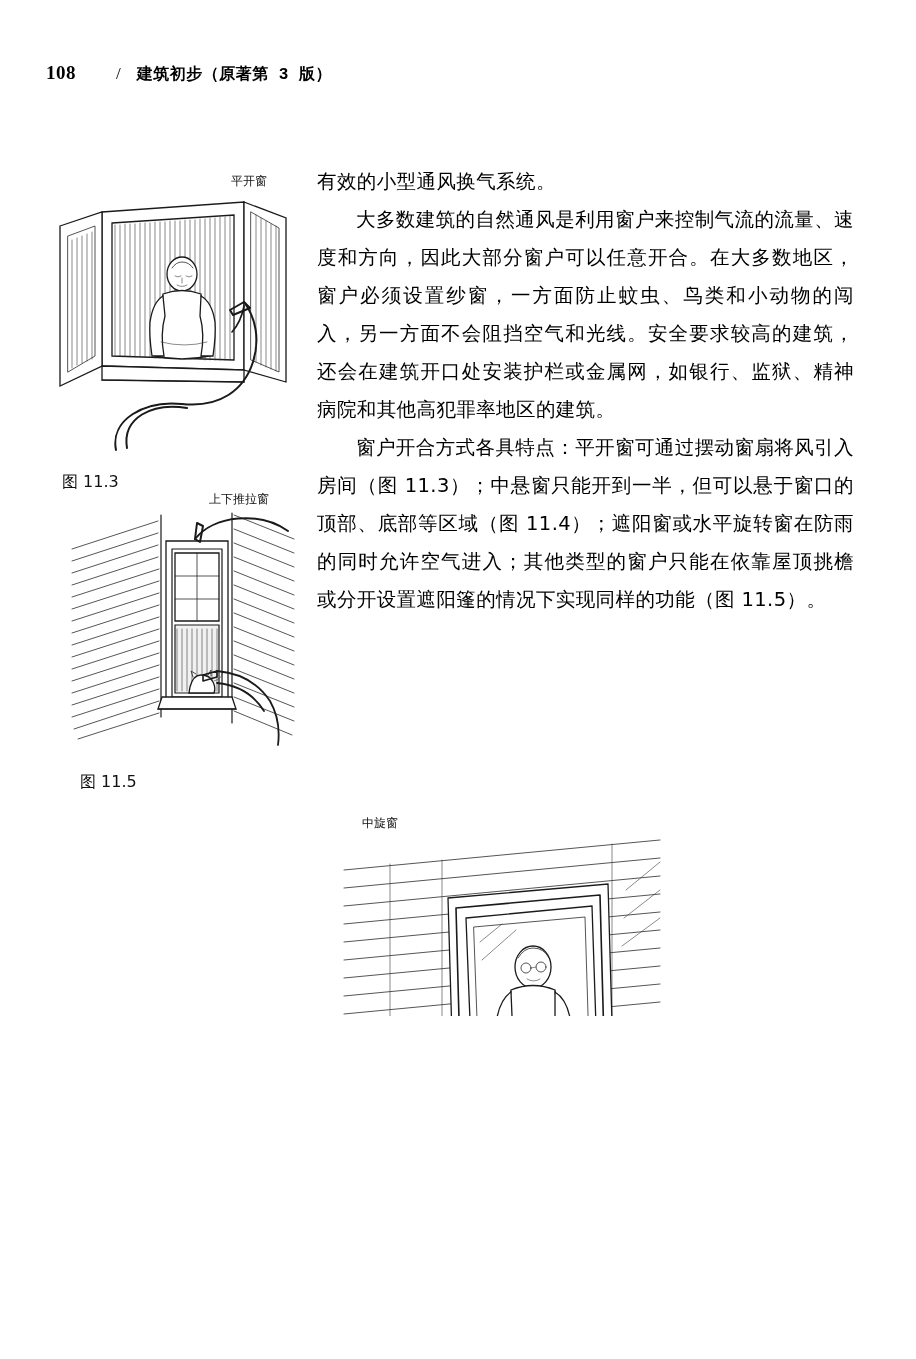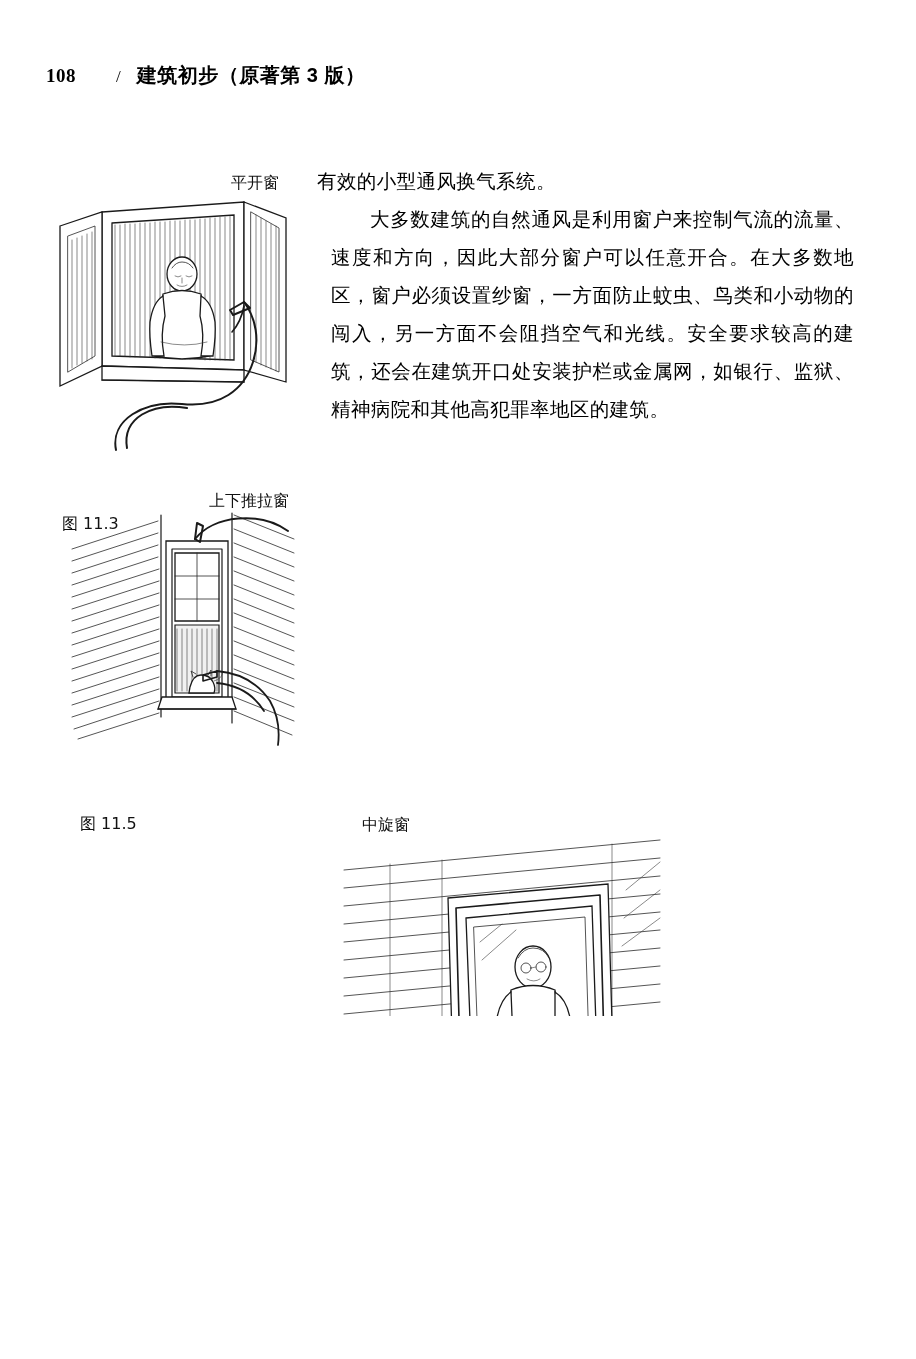--- a/index.html
+++ b/index.html
@@ -33,23 +33,23 @@
     letter-spacing: 0.5px;
   }
   .header .slash {
     font-family: "Liberation Serif", serif;
     font-size: 17px;
     margin-left: 40px;
     margin-right: 16px;
     color: #000;
   }
   .header .booktitle {
-    font-family: Liberation Sans, sans-serif;
+    font-family: Liberation Mono, monospace;
     font-weight: bold;
-    font-size: 20px;
+    font-size: 16px;
     letter-spacing: 0.5px;
   }
 
   
   .textcol {
     position: absolute;
     top: 163px;
     left: 317px;
     width: 537px;
   }
@@ -57,38 +57,36 @@
     font-family: "DejaVu Sans", sans-serif;
     font-size: 19.5px;
     line-height: 38px;
     text-align: justify;
     text-justify: inter-character;
     margin: 0;
     letter-spacing: 0.4px;
   }
   .para.indent {
     text-indent: 39px;
-    margin-left: 14px;
   }
 
   
   .fig-label {
     position: absolute;
     font-family: Liberation Sans, sans-serif;
-    font-size: 16px;
+    font-size: 12px;
     color: #111;
     white-space: nowrap;
   }
   .fig-caption {
     position: absolute;
     font-family: "DejaVu Sans", sans-serif;
     font-size: 16px;
     color: #111;
     white-space: nowrap;
-    margin-top: 42px;
   }
 
   
   .figure {
     position: absolute;
   }
   .figure svg {
     display: block;
   }
   .ink { fill: none; stroke: #1a1a1a; stroke-linecap: round; stroke-linejoin: round; }
@@ -104,20 +102,21 @@
 
   <div class="header">
     <span class="pagenum">108</span>
     <span class="slash">/</span>
     <span class="booktitle">建筑初步（原著第 3 版）</span>
   </div>
 
   <div class="textcol">
     <p class="para">有效的小型通风换气系统。</p>
     <p class="para indent">大多数建筑的自然通风是利用窗户来控制气流的流量、速度和方向，因此大部分窗户可以任意开合。在大多数地区，窗户必须设置纱窗，一方面防止蚊虫、鸟类和小动物的闯入，另一方面不会阻挡空气和光线。安全要求较高的建筑，还会在建筑开口处安装护栏或金属网，如银行、监狱、精神病院和其他高犯罪率地区的建筑。</p>
+    <p class="para indent">窗户开合方式各具特点：平开窗可通过摆动窗扇将风引入房间（图 11.3）；中悬窗只能开到一半，但可以悬于窗口的顶部、底部等区域（图 11.4）；遮阳窗或水平旋转窗在防雨的同时允许空气进入；其他类型的窗户只能在依靠屋顶挑檐或分开设置遮阳篷的情况下实现同样的功能（图 11.5）。</p>
   </div>
 
   <div class="fig-label" style="top:173px; left:231px;">平开窗</div>
 
   <div class="figure" style="top:190px; left:48px;">
     <svg width="250" height="265" viewBox="0 0 250 265" xmlns="http://www.w3.org/2000/svg">
 
       <path class="fill-white" d="M54,22 L196,12 L196,180 L54,176 Z"></path>
 
       <path class="fill-white" d="M64,33 L186,25 L186,170 L64,166 Z"></path>

